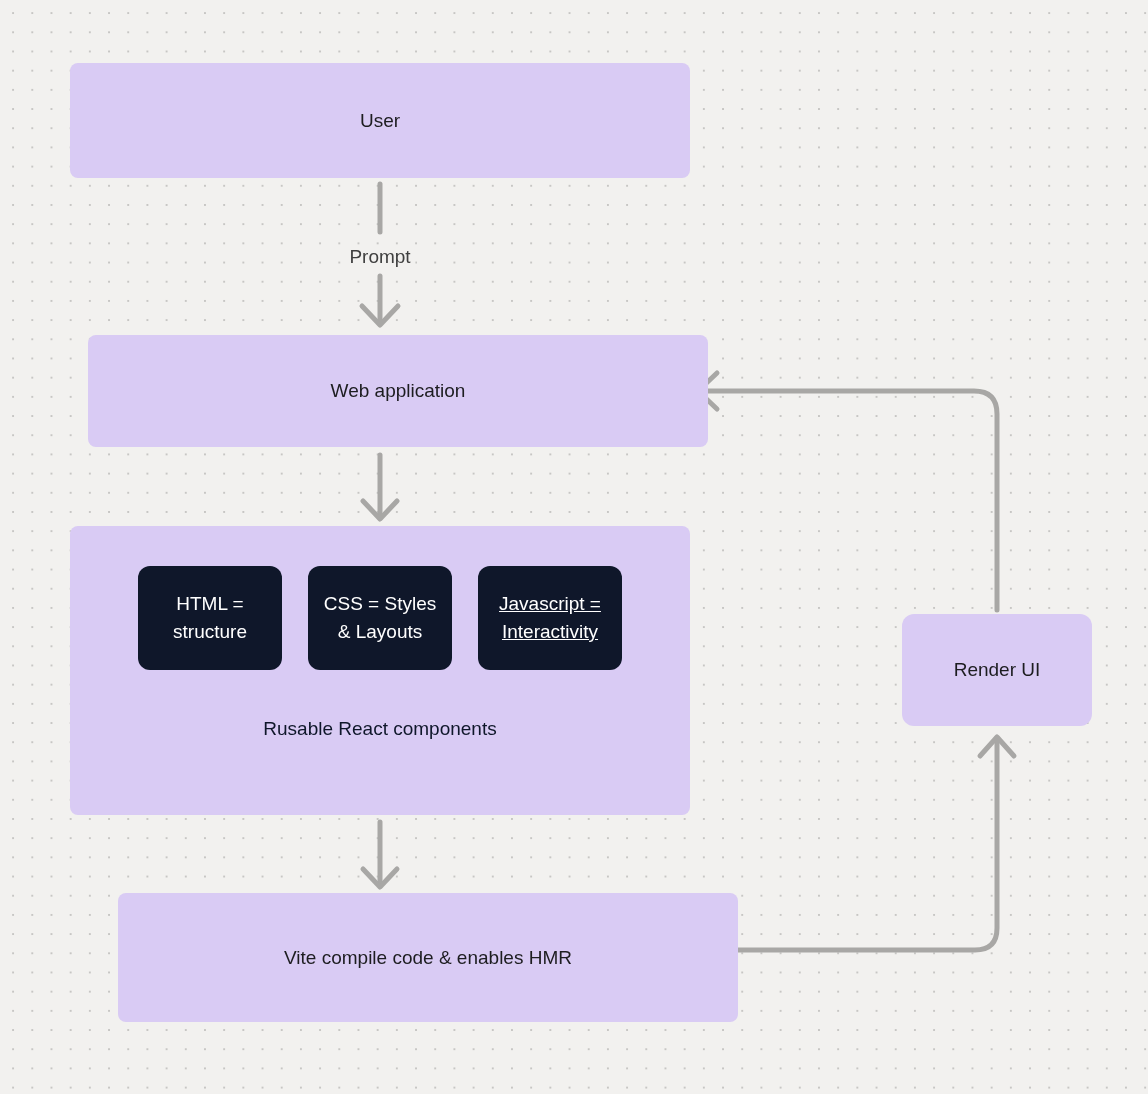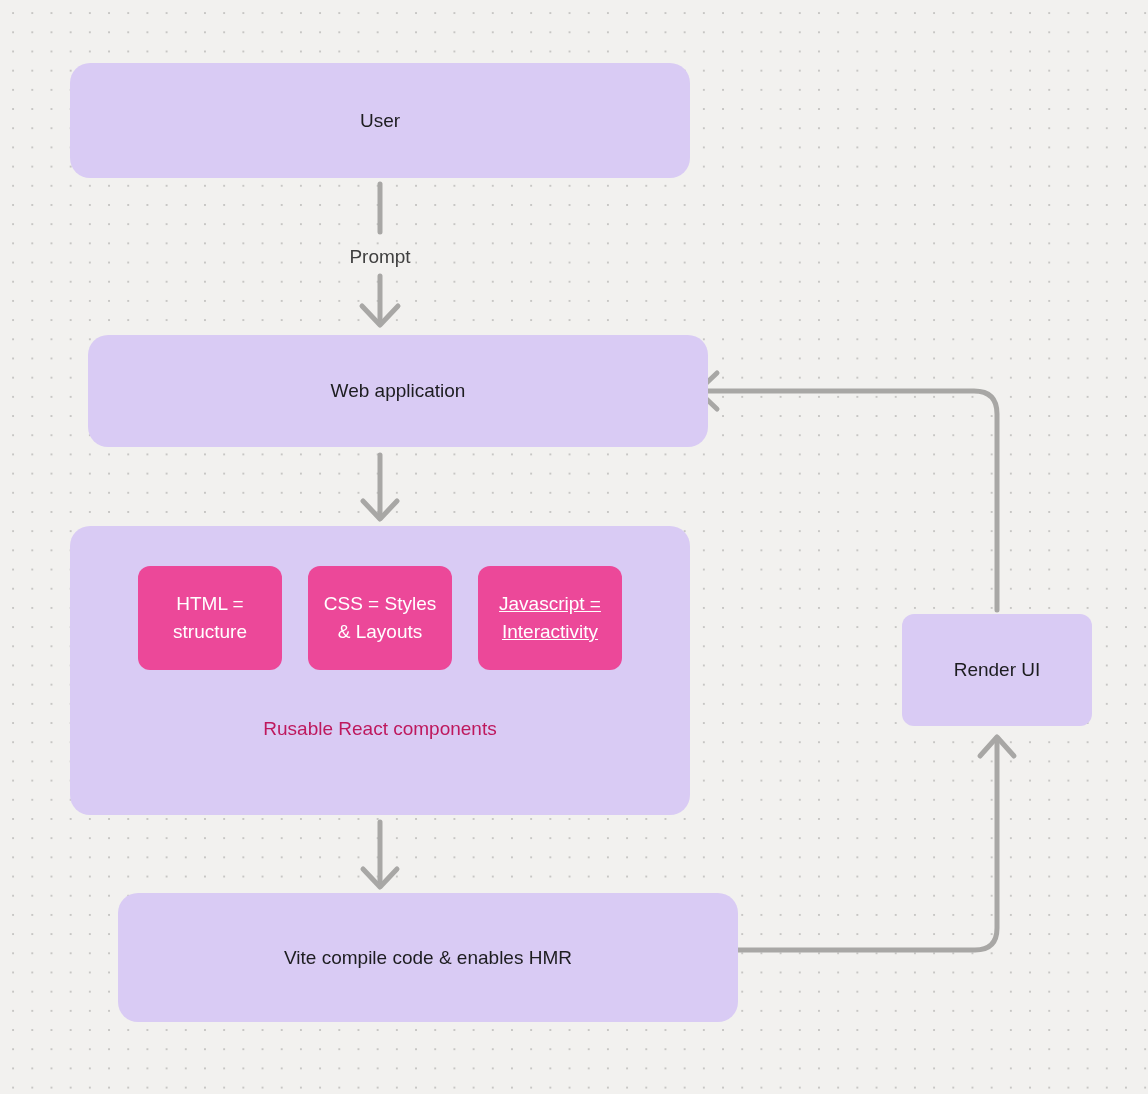--- a/index.html
+++ b/index.html
@@ -27,40 +27,40 @@
   .connectors path {
     fill: none;
     stroke: #a8a7a5;
     stroke-width: 5;
     stroke-linecap: round;
     stroke-linejoin: round;
   }
   .node {
     position: absolute;
     background: #d9cbf4;
-    border-radius: 20px;
+    border-radius: 8px;
     display: flex;
     align-items: center;
     justify-content: center;
     color: #1d1d20;
     font-size: 19px;
     text-align: center;
   }
   .node-user       { left: 70px;  top: 63px;  width: 620px; height: 115px; }
   .node-web-app    { left: 70px;  top: 335px; width: 620px; height: 112px; margin-left: 18px; }
   .node-components { left: 70px;  top: 526px; width: 620px; height: 289px; display: block; }
   .node-vite       { left: 70px;  top: 893px; width: 620px; height: 129px; margin-left: 48px; }
   .node-render-ui  { left: 902px; top: 614px; width: 190px; height: 112px; border-radius: 12px; text-align: center; }
 
   .chip {
     position: absolute;
     top: 40px;
     width: 144px;
     height: 104px;
-    background: #ec4899;
+    background: #0f172a;
     border-radius: 12px;
     color: #ffffff;
     font-size: 19px;
     line-height: 1.5;
     display: flex;
     flex-direction: column;
     align-items: center;
     justify-content: center;
     text-align: center;
   }
@@ -68,21 +68,21 @@
   .chip-2 { left: 238px; }
   .chip-3 { left: 408px; text-decoration: underline; }
   .chip span { display: block; }
 
   .group-caption {
     position: absolute;
     left: 0;
     top: 192px;
     width: 620px;
     text-align: center;
-    color: #be185d;
+    color: #0f172a;
     font-size: 19px;
   }
   .edge-label {
     position: absolute;
     left: 380px;
     top: 246px;
     transform: translateX(-50%);
     color: #404040;
     font-size: 19px;
     background: #f2f1ef;

